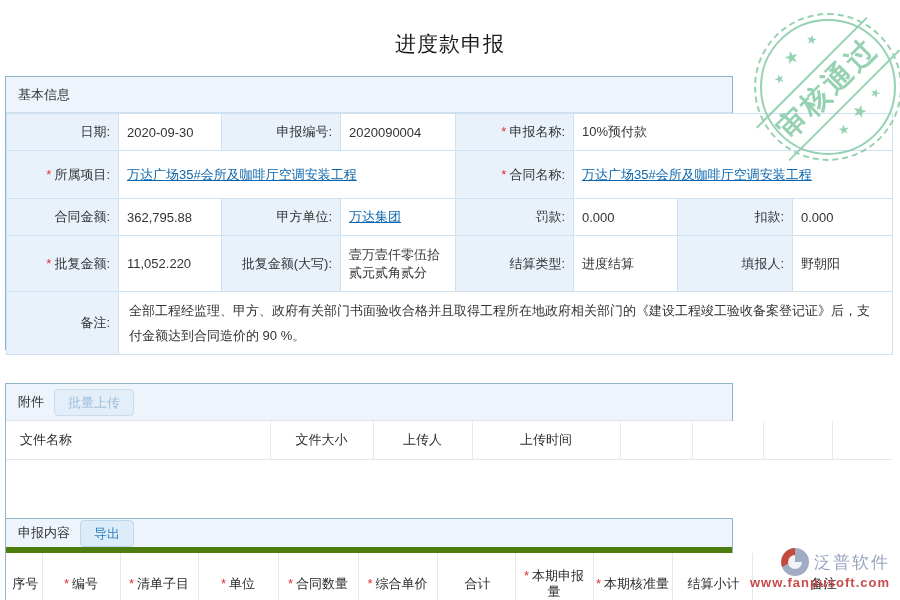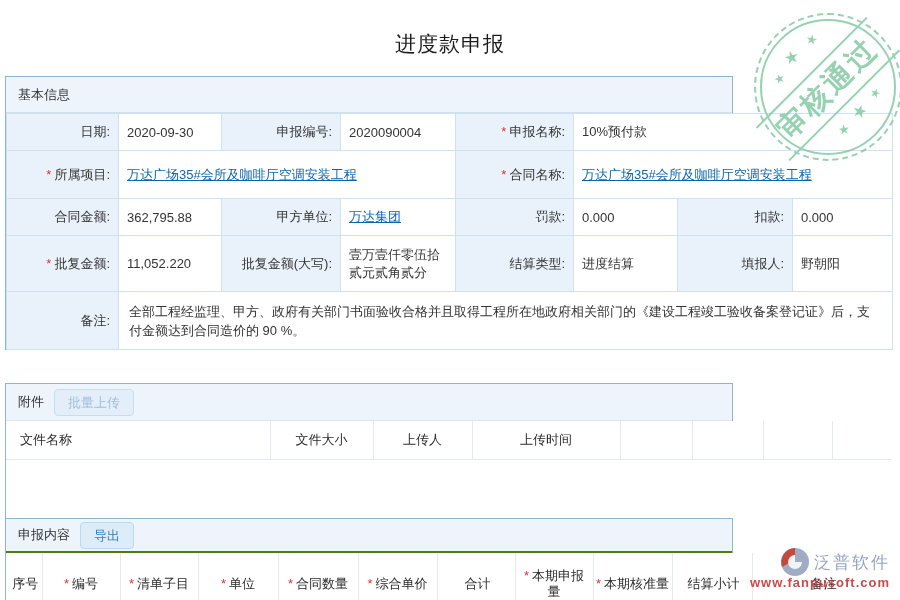--- a/index.html
+++ b/index.html
@@ -19,42 +19,42 @@
   }
   .panel-basic{top:76px;height:274px;}
   .panel-attach{top:363px;height:138px;margin-top:20px;}
   .panel-decl{top:518px;height:130px;}
   .panel-header{
     box-sizing:border-box;height:36px;background:#edf4fc;
     display:flex;align-items:center;gap:10px;padding:0 12px;
     font-size:13px;color:#333;border-bottom:1px solid #cfe0ee;
   }
   .panel-attach .panel-header{height:37px;border-bottom:1px solid #dfe5ea;}
-  .panel-decl .panel-header{height:34px;border-bottom:2px solid #4d7c0f;}
+  .panel-decl .panel-header{height:34px;border-bottom:6px solid #4d7c0f;}
   
   .btn{
     font-family:inherit;font-size:13px;line-height:1;border-radius:4px;
     padding:6px 13px;cursor:pointer;background:#e3eef9;border:1px solid #c9ddee;
   }
   .btn-upload{color:#9fbfdb;}
   .btn-export{color:#2f7fc1;background:#ddecf9;border-color:#bcd8ee;}
   
   table{border-collapse:collapse;table-layout:fixed;width:886px;}
   .basic-table td{
     border:1px solid #cfe2f1;font-size:13px;color:#333;
     padding:2px 8px;overflow:hidden;box-sizing:border-box;
   }
   .basic-table td.lbl{background:#e9f2fb;text-align:right;}
   .basic-table td.val{background:#fff;text-align:left;}
   .basic-table tr.r1{height:37px;}
   .basic-table tr.r2{height:48px;}
   .basic-table tr.r3{height:37px;}
   .basic-table tr.r4{height:56px;padding-left:40px;}
   .basic-table tr.r5{height:58px;}
-  .basic-table td.remarks-val{line-height:19px;padding:6px 10px;}
+  .basic-table td.remarks-val{line-height:25px;padding:6px 10px;}
   .req{color:#e03131;margin-right:3px;}
   a.lnk{color:#0c66ad;text-decoration:underline;cursor:pointer;}
   
   .grid-table th{
     border:1px solid #e4e9ee;font-size:13px;font-weight:400;color:#2b2b2b;
     text-align:center;padding:4px 2px;box-sizing:border-box;line-height:16px;
     background:#fff;
   }
   .grid-table th.first{text-align:left;padding-left:14px;}
   .grid-table tr.hdr{height:38px;}

